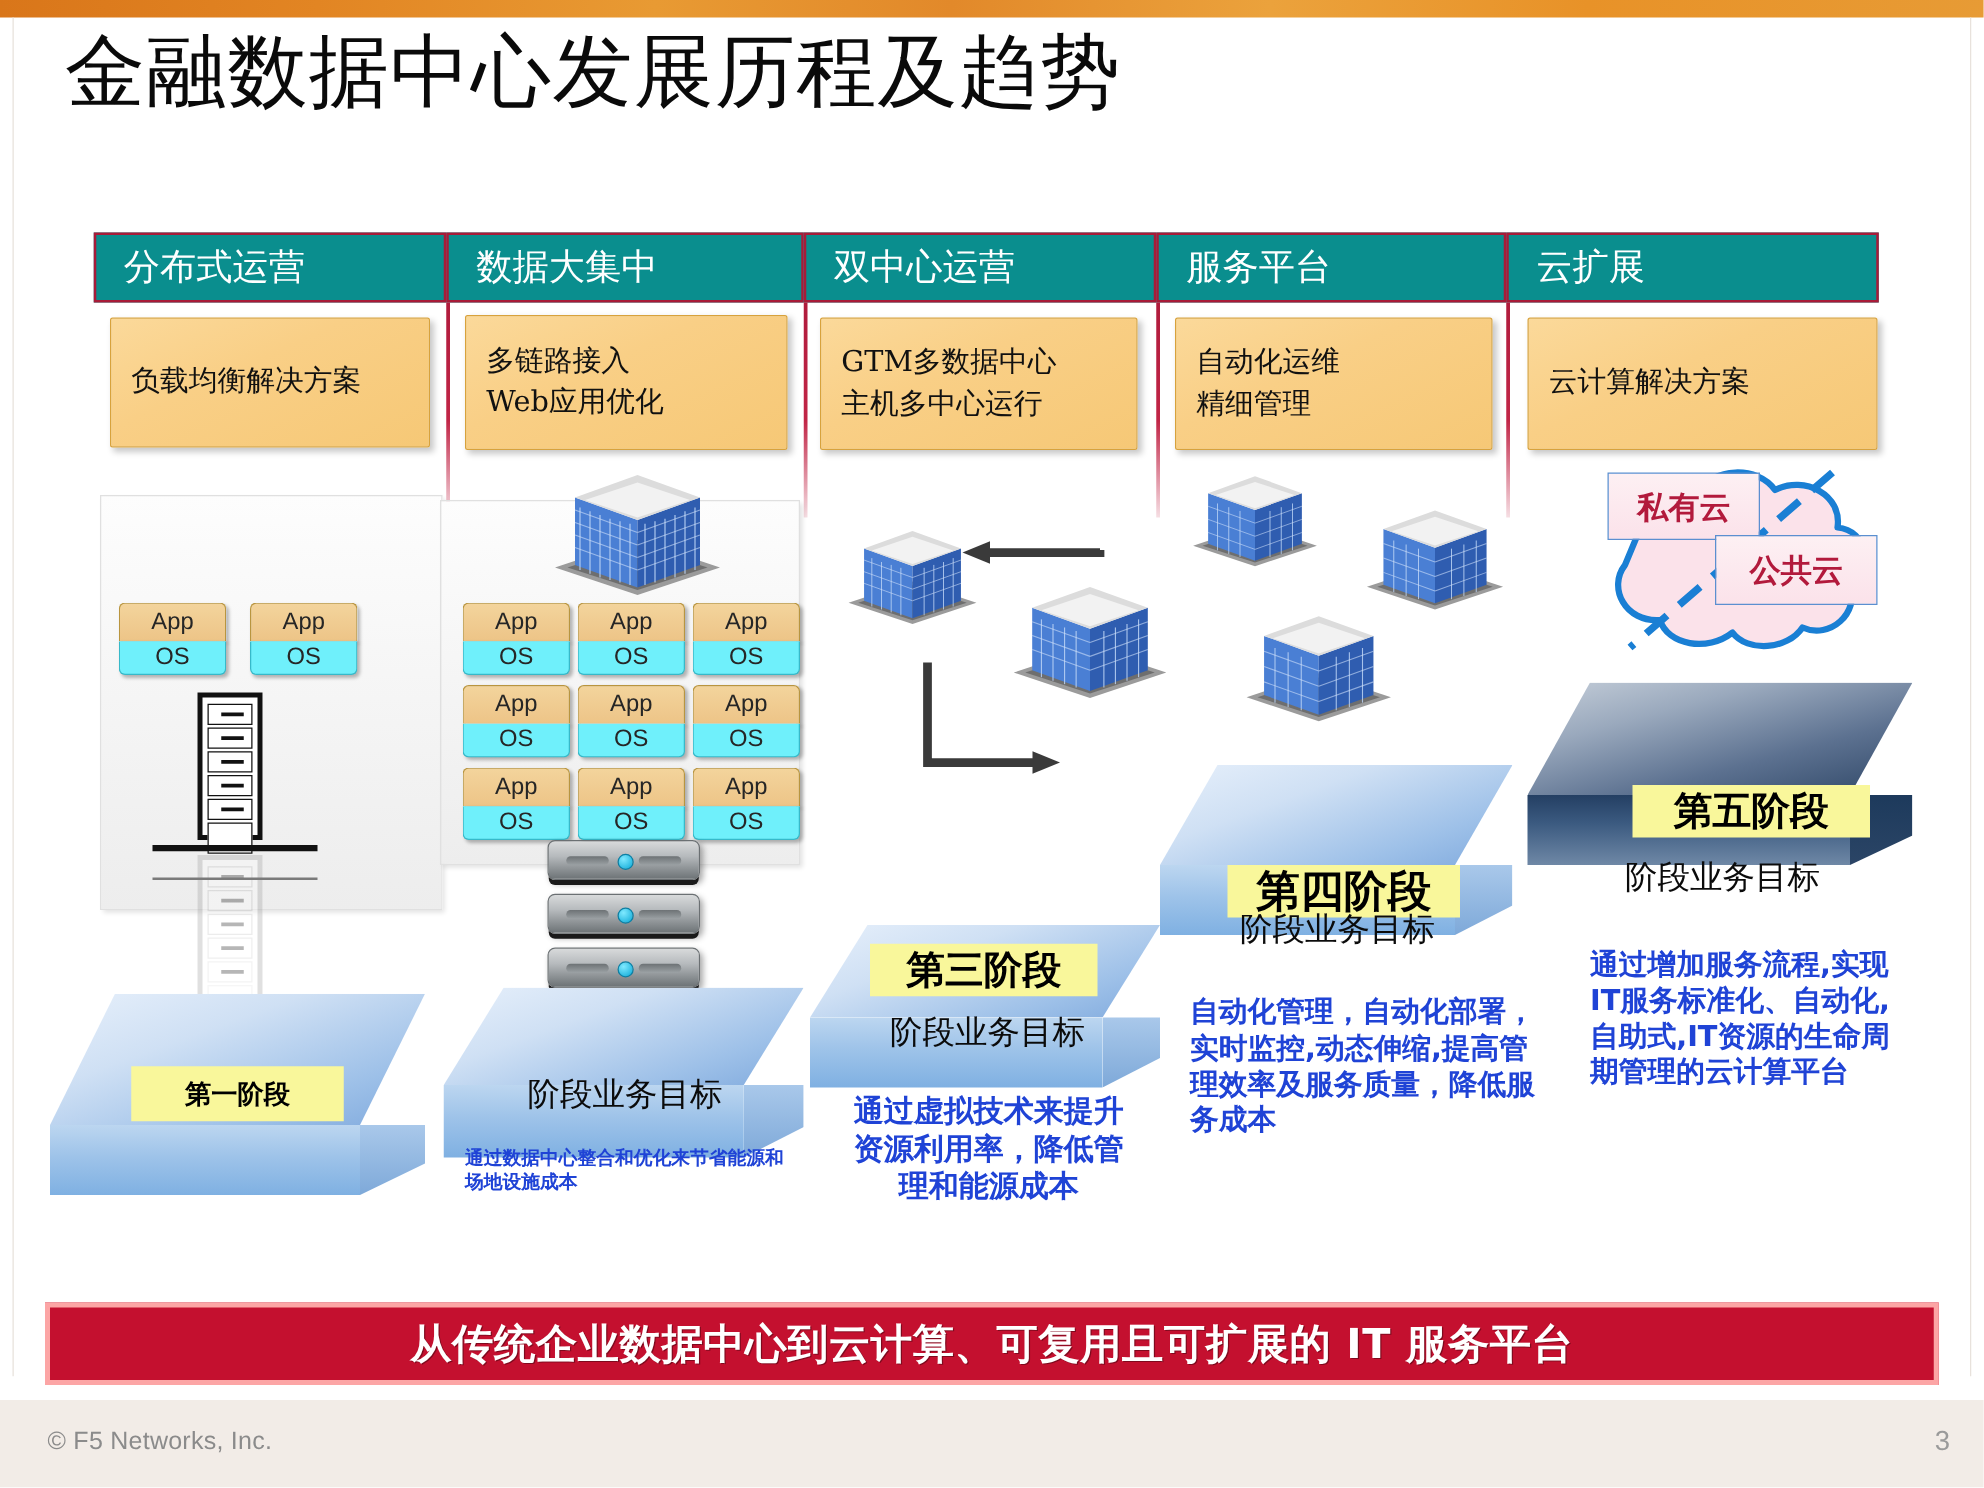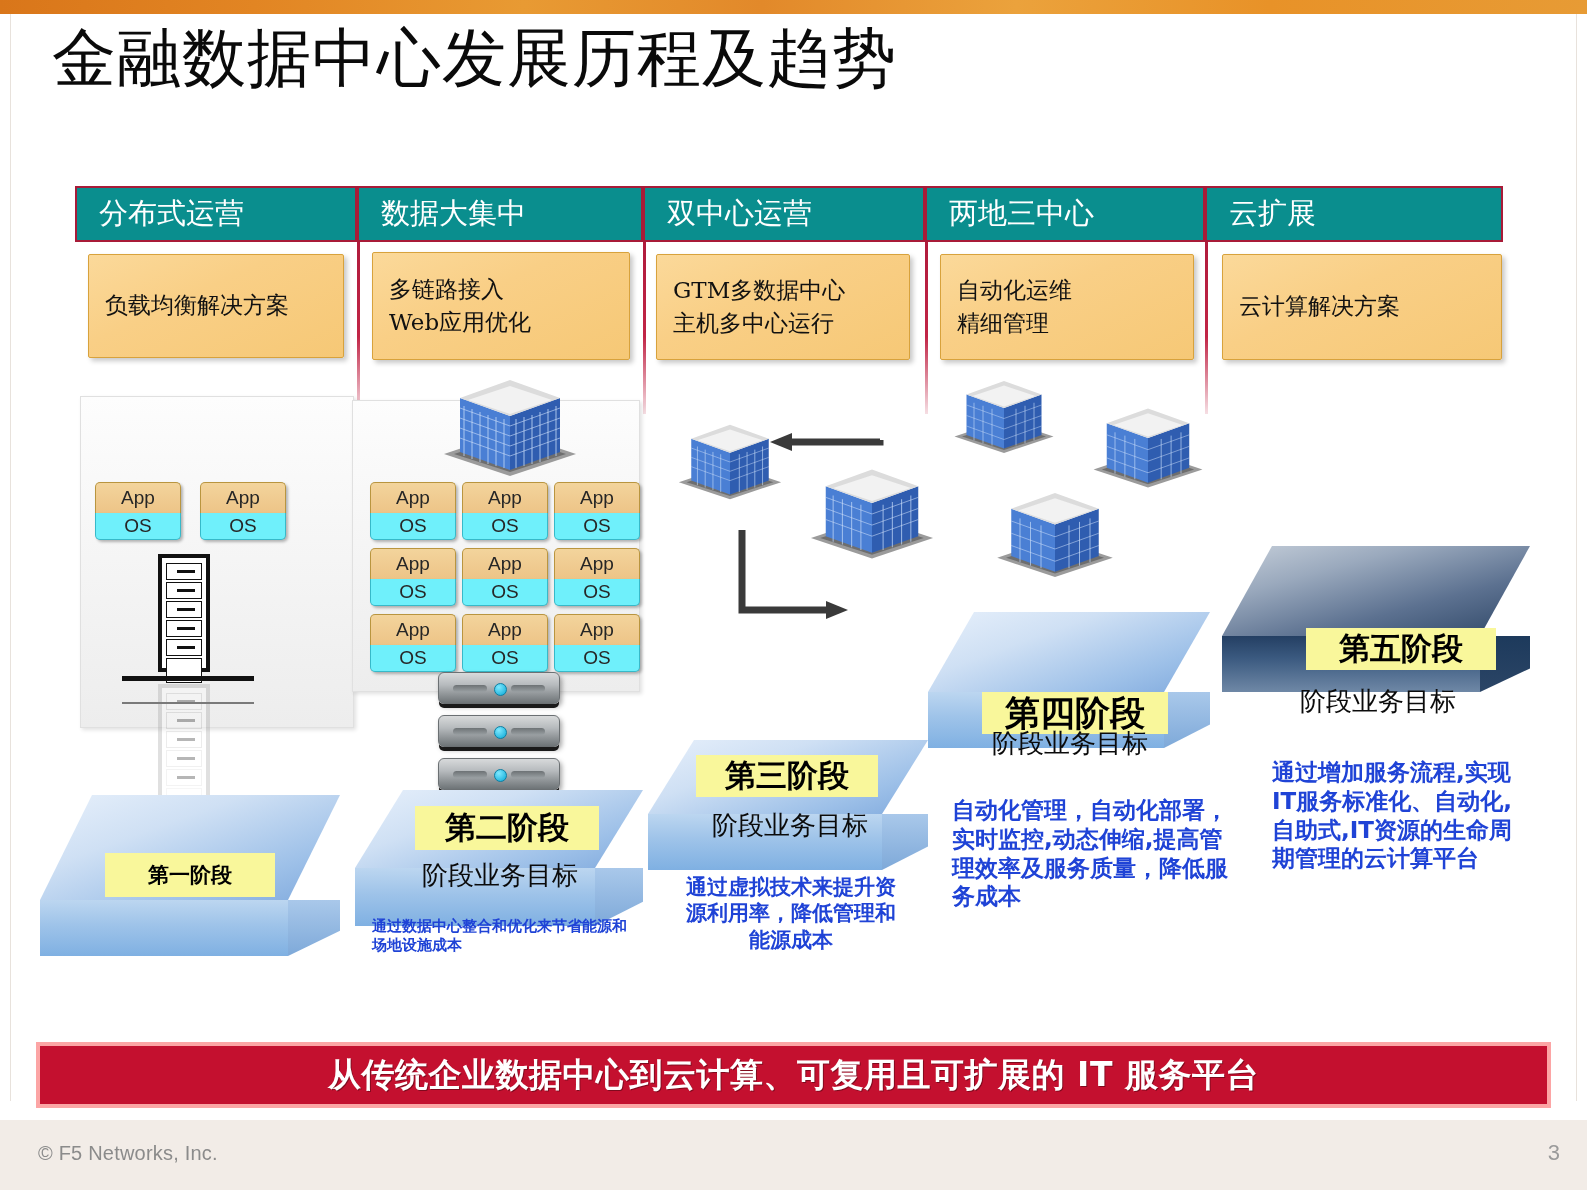--- a/index.html
+++ b/index.html
@@ -209,21 +209,21 @@
     <div class="hdr-cell" style="left:0px;width:282px;">
       <span>分布式运营</span>
     </div>
     <div class="hdr-cell" style="left:282px;width:286px;">
       <span>数据大集中</span>
     </div>
     <div class="hdr-cell" style="left:568px;width:282px;">
       <span>双中心运营</span>
     </div>
     <div class="hdr-cell" style="left:850px;width:280px;">
-      <span>两地三中心</span>
+      <span>服务平台</span>
     </div>
     <div class="hdr-cell" style="left:1130px;width:298px;">
       <span>云扩展</span>
     </div>
   </div>
 
   <div class="divider" style="left:357px;"></div>
   <div class="divider" style="left:643px;"></div>
   <div class="divider" style="left:925px;"></div>
   <div class="divider" style="left:1205px;"></div>
@@ -493,45 +493,55 @@
         <line x1="30" y1="48" x2="80" y2="66"></line>
           <line x1="30" y1="62" x2="80" y2="80"></line>
         <line x1="30" y1="76" x2="80" y2="94"></line>
         <line x1="80" y1="66" x2="130" y2="48"></line>
           <line x1="80" y1="80" x2="130" y2="62"></line>
         <line x1="80" y1="94" x2="130" y2="76"></line>
       </g>
     </svg>
   </div>
 
+  <div class="cloudwrap" style="left:1238px;top:366px;width:300px;height:170px;">
+    <svg width="300" height="170" viewBox="0 0 300 170">
+      <path d="M72,62 C66,34 96,16 120,28 C132,8 168,6 182,26 C206,14 236,30 232,56
+               C256,58 262,90 242,102 C250,124 226,146 204,136
+               C192,154 160,156 148,140 C128,156 96,150 90,130
+               C62,132 48,104 62,86 Z" fill="#fbe2ea" stroke="#1a7fd4" stroke-width="5" stroke-linejoin="round"></path>
+      <line x1="228" y1="12" x2="66" y2="152" stroke="#1a7fd4" stroke-width="6" stroke-dasharray="22 13"></line>
+    </svg>
+    <div class="cloudbox" style="left:48px;top:12px;width:120px;height:52px;font-size:25px;">私有云</div>
+    <div class="cloudbox" style="left:134px;top:62px;width:128px;height:54px;font-size:25px;">公共云</div>
+  </div>
 
   <div class="plat" style="left:40px;top:795px;width:300px;height:160px;--inx:52px;">
     <div class="top" style="width:300px;height:105px;"></div>
     <div class="front" style="top:105px;width:248px;height:56px;"></div>
     <div class="side" style="left:248px;top:105px;width:52px;height:56px;clip-path:polygon(0 0,100% -45%,100% 55%,0 100%);"></div>
   </div>
   <div class="stage-label" style="left:105px;top:853px;width:170px;height:44px;font-size:21px;">第一阶段</div>
 
   <div class="plat" style="left:355px;top:790px;width:288px;height:136px;--inx:48px;">
     <div class="top" style="width:288px;height:78px;"></div>
     <div class="front" style="top:78px;width:240px;height:58px;"></div>
     <div class="side" style="left:240px;top:78px;width:48px;height:58px;clip-path:polygon(0 0,100% -42%,100% 58%,0 100%);"></div>
   </div>
-  <div class="stage-label" style="left:415px;top:806px;width:184px;height:44px;font-size:31px;">第二阶段</div>
   <div class="stage-goal" style="left:366px;top:858px;width:268px;font-size:26px;">阶段业务目标</div>
   <div class="stage-desc" style="left:372px;top:917px;width:262px;font-size:15px;">通过数据中心整合和优化来节省能源和场地设施成本</div>
 
   <div class="plat" style="left:648px;top:740px;width:280px;height:130px;--inx:46px;">
     <div class="top" style="width:280px;height:74px;"></div>
     <div class="front" style="top:74px;width:234px;height:56px;"></div>
     <div class="side" style="left:234px;top:74px;width:46px;height:56px;clip-path:polygon(0 0,100% -42%,100% 58%,0 100%);"></div>
   </div>
   <div class="stage-label" style="left:696px;top:755px;width:182px;height:42px;font-size:31px;">第三阶段</div>
   <div class="stage-goal" style="left:660px;top:808px;width:260px;font-size:26px;">阶段业务目标</div>
-  <div class="stage-desc" style="left:678px;top:874px;width:226px;font-size:21px;text-align:center;">通过虚拟技术来提升资源利用率，降低管理和能源成本</div>
+  <div class="stage-desc" style="left:678px;top:874px;width:226px;font-size:24px;text-align:center;">通过虚拟技术来提升资源利用率，降低管理和能源成本</div>
 
   <div class="plat" style="left:928px;top:612px;width:282px;height:136px;--inx:46px;">
     <div class="top" style="width:282px;height:80px;"></div>
     <div class="front" style="top:80px;width:236px;height:56px;"></div>
     <div class="side" style="left:236px;top:80px;width:46px;height:56px;clip-path:polygon(0 0,100% -42%,100% 58%,0 100%);"></div>
   </div>
   <div class="stage-label" style="left:982px;top:692px;width:186px;height:42px;font-size:35px;">第四阶段</div>
   <div class="stage-goal" style="left:938px;top:726px;width:264px;font-size:26px;">阶段业务目标</div>
   <div class="stage-desc" style="left:952px;top:796px;width:284px;font-size:23px;">自动化管理，自动化部署，实时监控,动态伸缩,提高管理效率及服务质量，降低服务成本</div>
 

